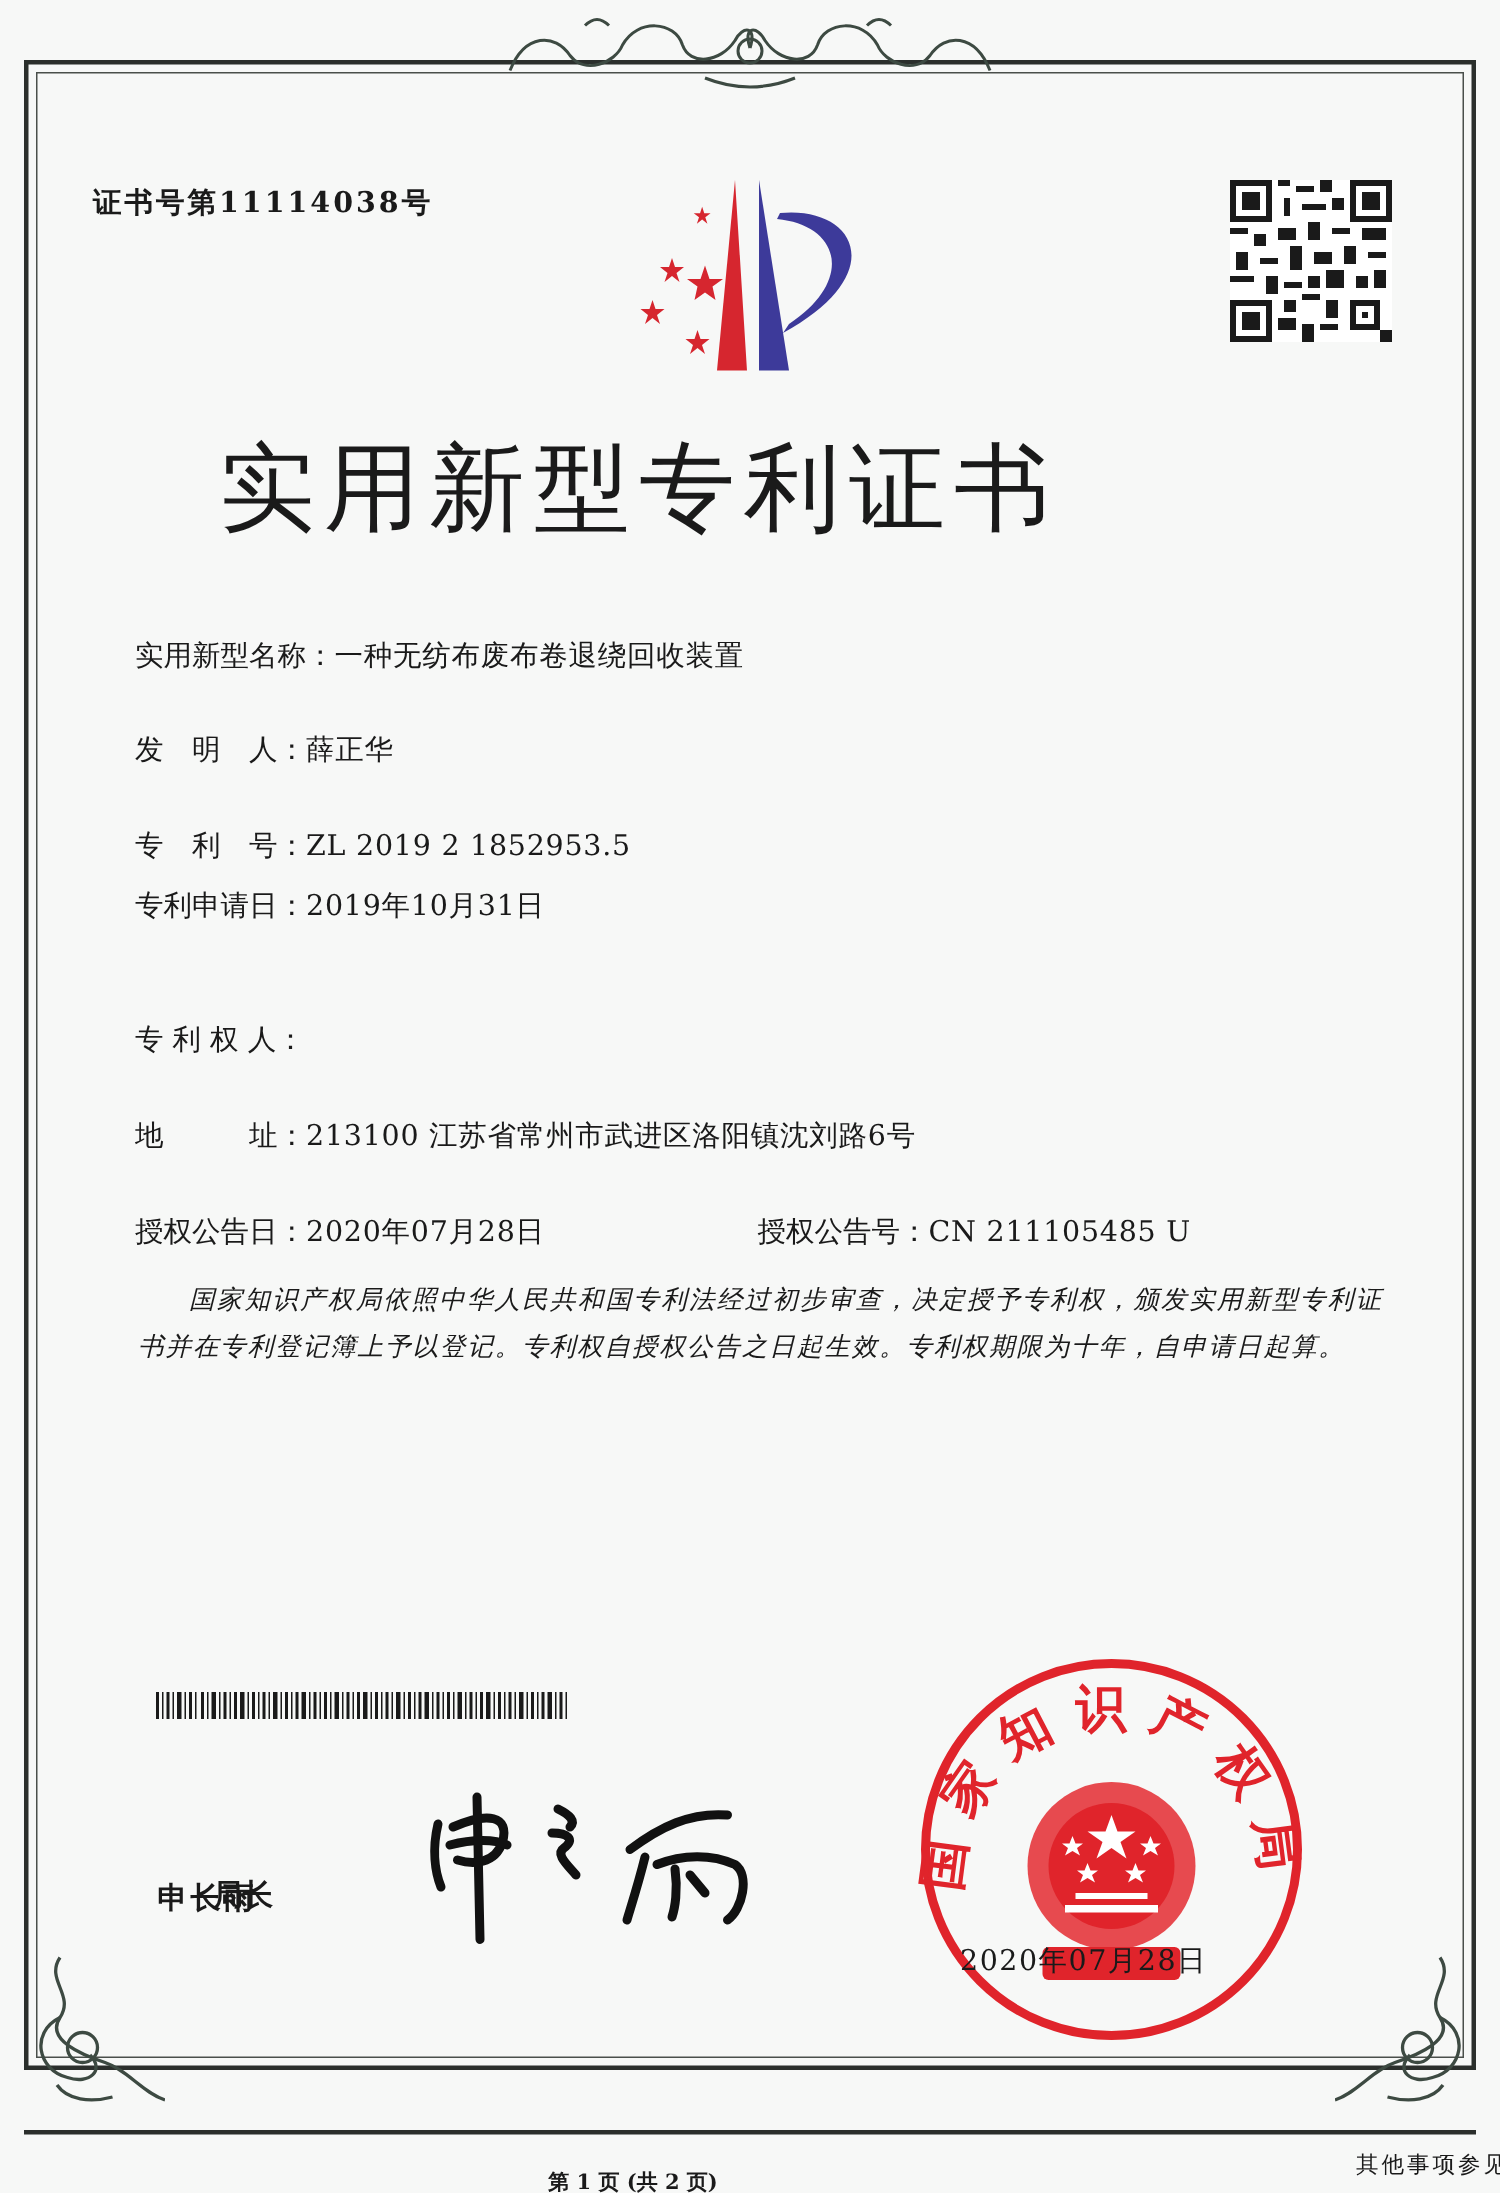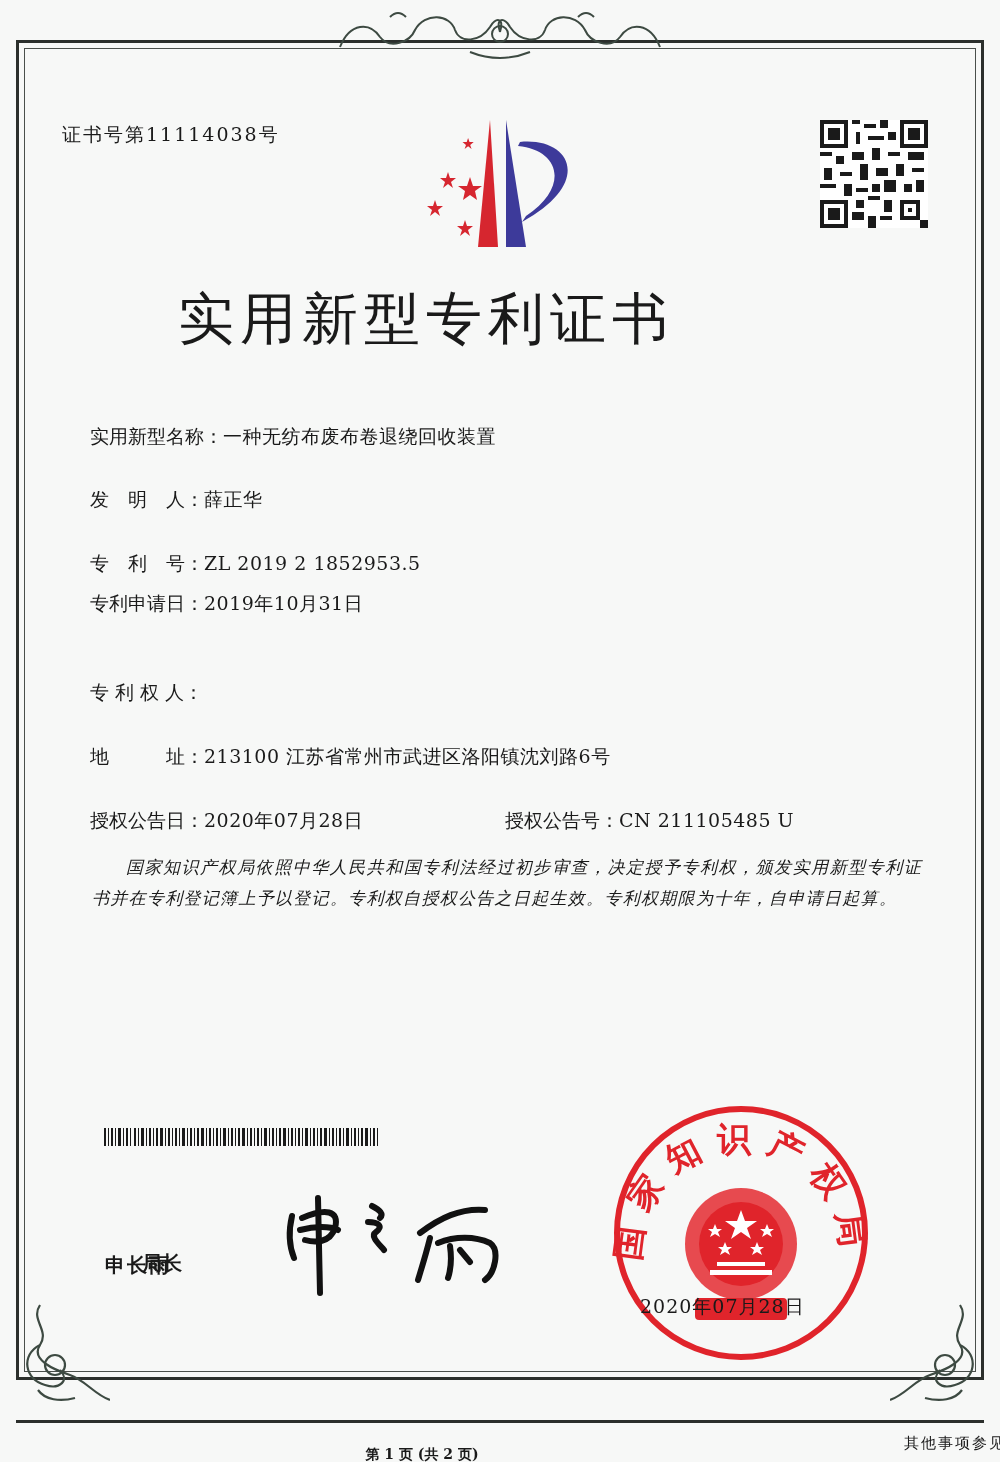--- a/index.html
+++ b/index.html
@@ -18,28 +18,28 @@
       border:1px solid #4a4f4b; box-sizing:border-box;
     }
     .ornament-top {
       position:absolute; left:330px; top:2px; width:340px; height:62px;
     }
     .ornament-corner { position:absolute; width:110px; height:110px; }
     .oc-bl { left:0; top:1300px; }
     .oc-br { left:890px; top:1300px; transform:scaleX(-1); }
 
     .cert-no {
-      position:absolute; left:62px; top:122px; font-size:19px; letter-spacing:2px;
+      position:absolute; left:62px; top:122px; font-size:19px; letter-spacing:2px;font-weight:bold;
     }
     .logo { position:absolute; left:410px; top:112px; width:180px; height:140px; }
     .qr { position:absolute; left:820px; top:120px; width:108px; height:108px; }
 
     .title {
       position:absolute; left:0; width:852px; top:282px; text-align:center;
-      font-size:56px; letter-spacing:6px; font-weight:normal;
+      font-size:64px; letter-spacing:6px; font-weight:normal;
       font-family: "DejaVu Serif", "Liberation Serif", serif;
     }
     .field {
       position:absolute; left:90px; font-size:19px; white-space:nowrap;
       display:flex; align-items:baseline;
     }
     .field .lbl { display:inline-block; letter-spacing:0; }
     .field .val { letter-spacing:0.5px; }
 
     .body-text {

